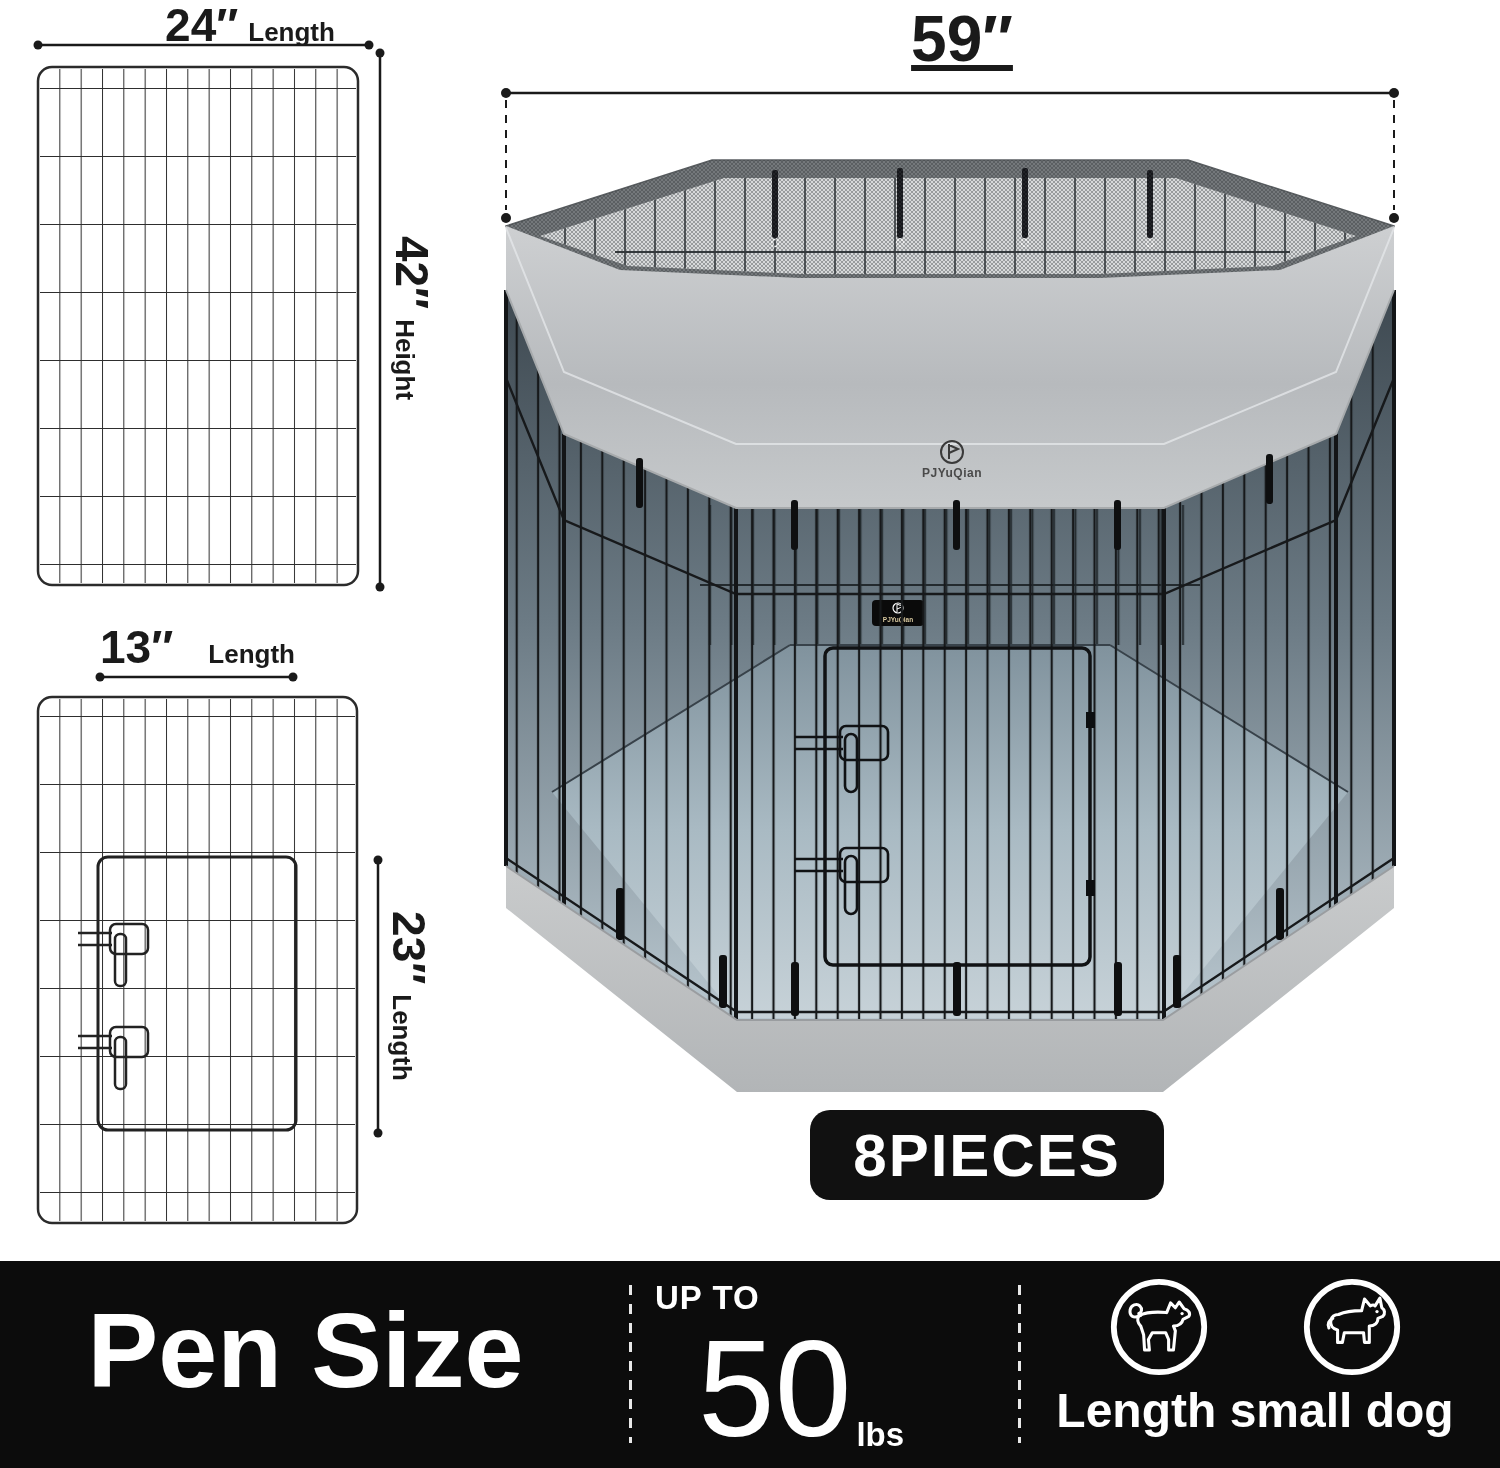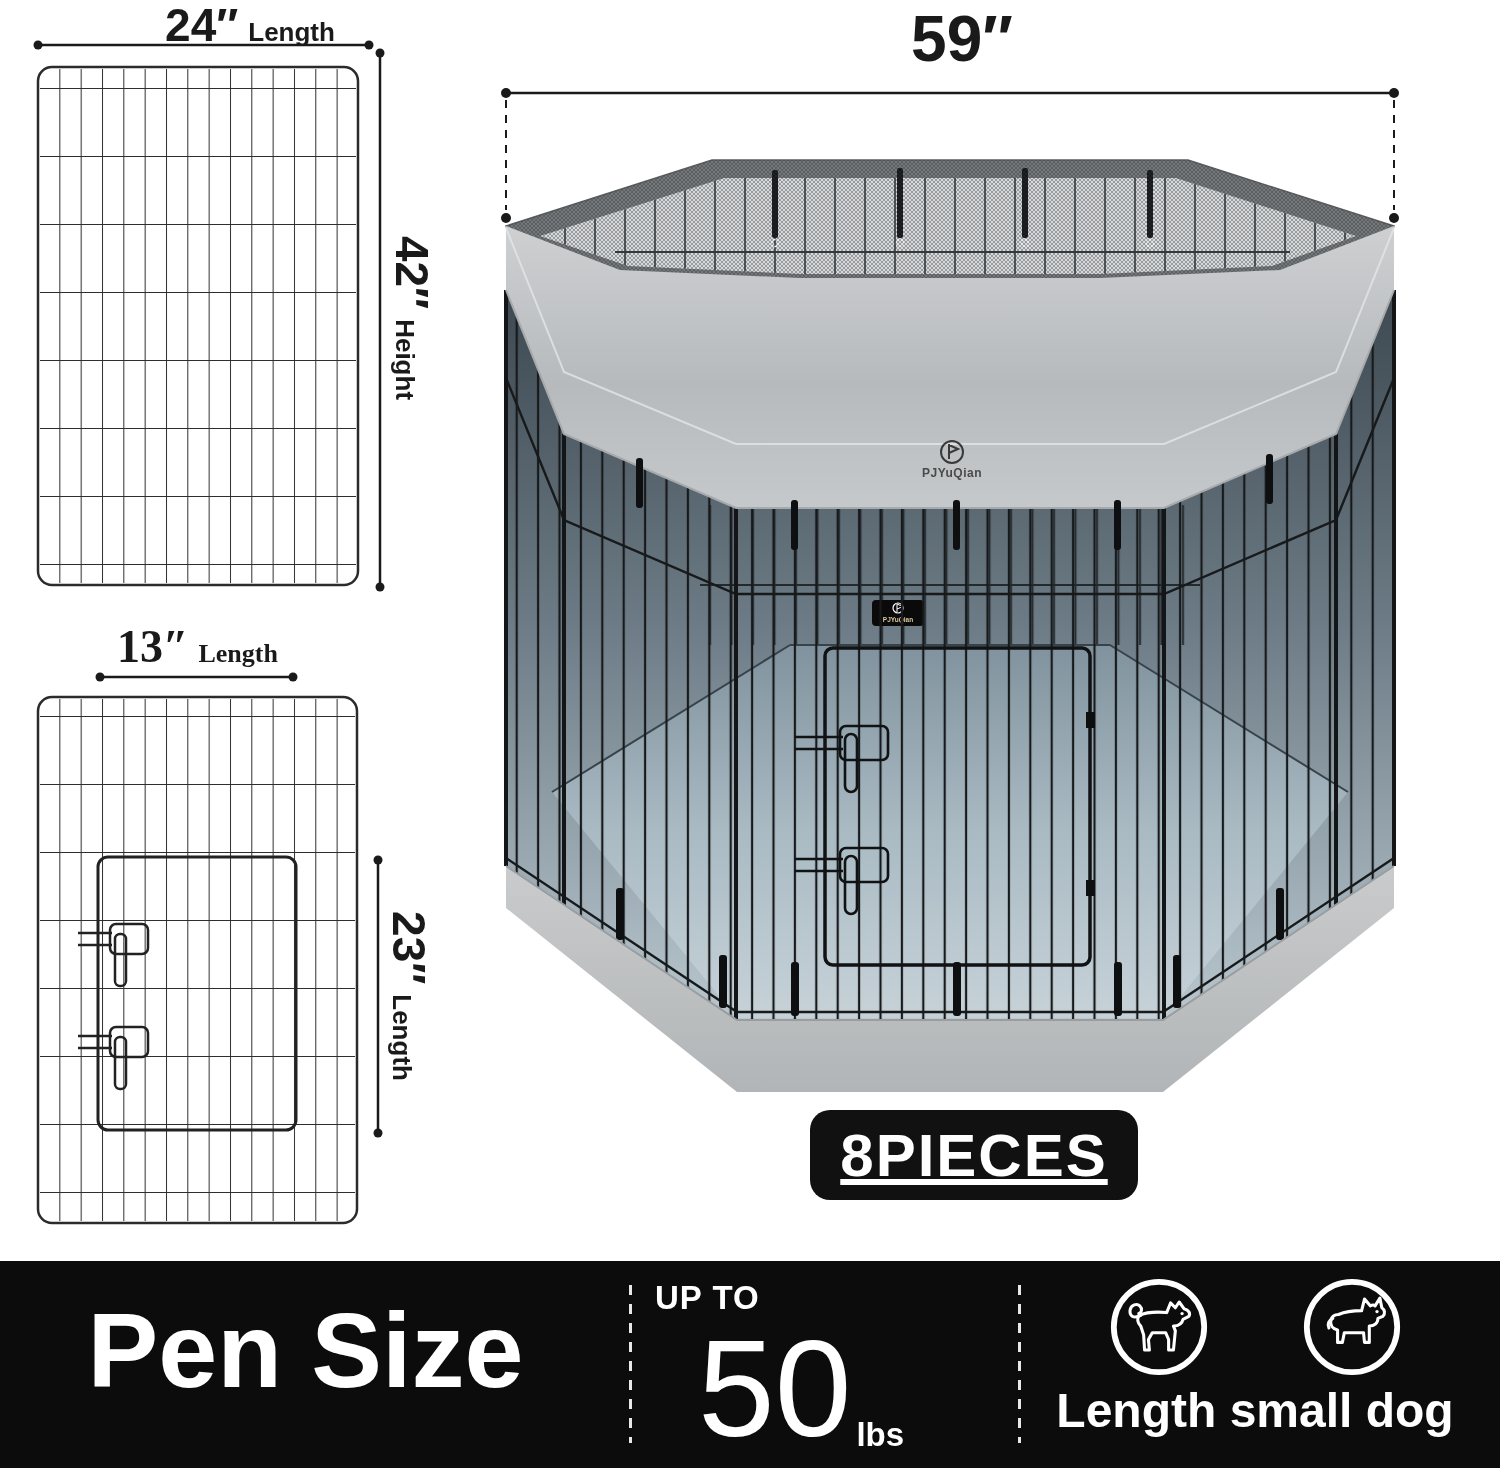--- a/index.html
+++ b/index.html
@@ -4,33 +4,33 @@
 <style>
   html,body{margin:0;padding:0;background:#fff;}
   .stage{position:relative;width:1500px;height:1468px;background:#fff;overflow:hidden;
          font-family:"Liberation Sans", sans-serif;color:#1a1a1a;}
   .art{position:absolute;left:0;top:0;}
   
   .dim{position:absolute;display:flex;align-items:baseline;gap:10px;white-space:nowrap;font-weight:700;}
   .dim .val{font-size:46px;letter-spacing:0;}
   .dim .word{font-size:26px;font-weight:600;}
   .dim-24{left:140px;top:-2px;width:220px;justify-content:center;}
-  .dim-13{left:100px;top:620px;width:195px;justify-content:center;font-family:Liberation Serif, serif;}
+  .dim-13{left:100px;top:620px;width:195px;justify-content:space-between;}
   .vdim{position:absolute;display:flex;align-items:baseline;gap:10px;white-space:nowrap;font-weight:700;
         transform:translate(-50%,-50%) rotate(90deg);}
   .vdim .val{font-size:46px;}
   .vdim .word{font-size:26px;font-weight:600;}
   .dim-42{left:412px;top:318px;}
   .dim-23{left:409px;top:996px;}
   .dim-59{position:absolute;left:812px;top:2px;width:300px;text-align:center;
-          font-size:64px;font-weight:700;}
+          font-size:64px;font-weight:700;text-decoration:underline;}
   
-  .badge-pieces{position:absolute;left:810px;top:1110px;width:328px;height:90px;background:#111;
+  .badge-pieces{position:absolute;left:810px;top:1110px;width:354px;height:90px;background:#111;
                 border-radius:20px;display:flex;align-items:center;justify-content:center;
-                color:#fff;font-size:60px;font-weight:700;letter-spacing:2px;text-decoration:underline;}
+                color:#fff;font-size:60px;font-weight:700;letter-spacing:2px;}
   
   .footer{position:absolute;left:0;top:1261px;width:1500px;height:207px;background:#0c0c0c;color:#fff;padding-left:20px;}
   .f-title{position:absolute;left:48px;top:36px;width:515px;text-align:center;
            font-size:106px;font-weight:700;line-height:1;}
   .f-div{position:absolute;top:24px;width:3px;height:158px;
          background:repeating-linear-gradient(to bottom,#e8e8e8 0 10px,transparent 10px 19px);}
   .d1{left:629px;} .d2{left:1018px;}
   .f-weight{position:absolute;left:655px;top:18px;width:292px;text-align:left;}
   .w-prefix{font-size:33px;font-weight:700;letter-spacing:1px;padding-right:26px;}
   .w-row{display:flex;justify-content:center;align-items:flex-end;margin-top:2px;line-height:1;}

